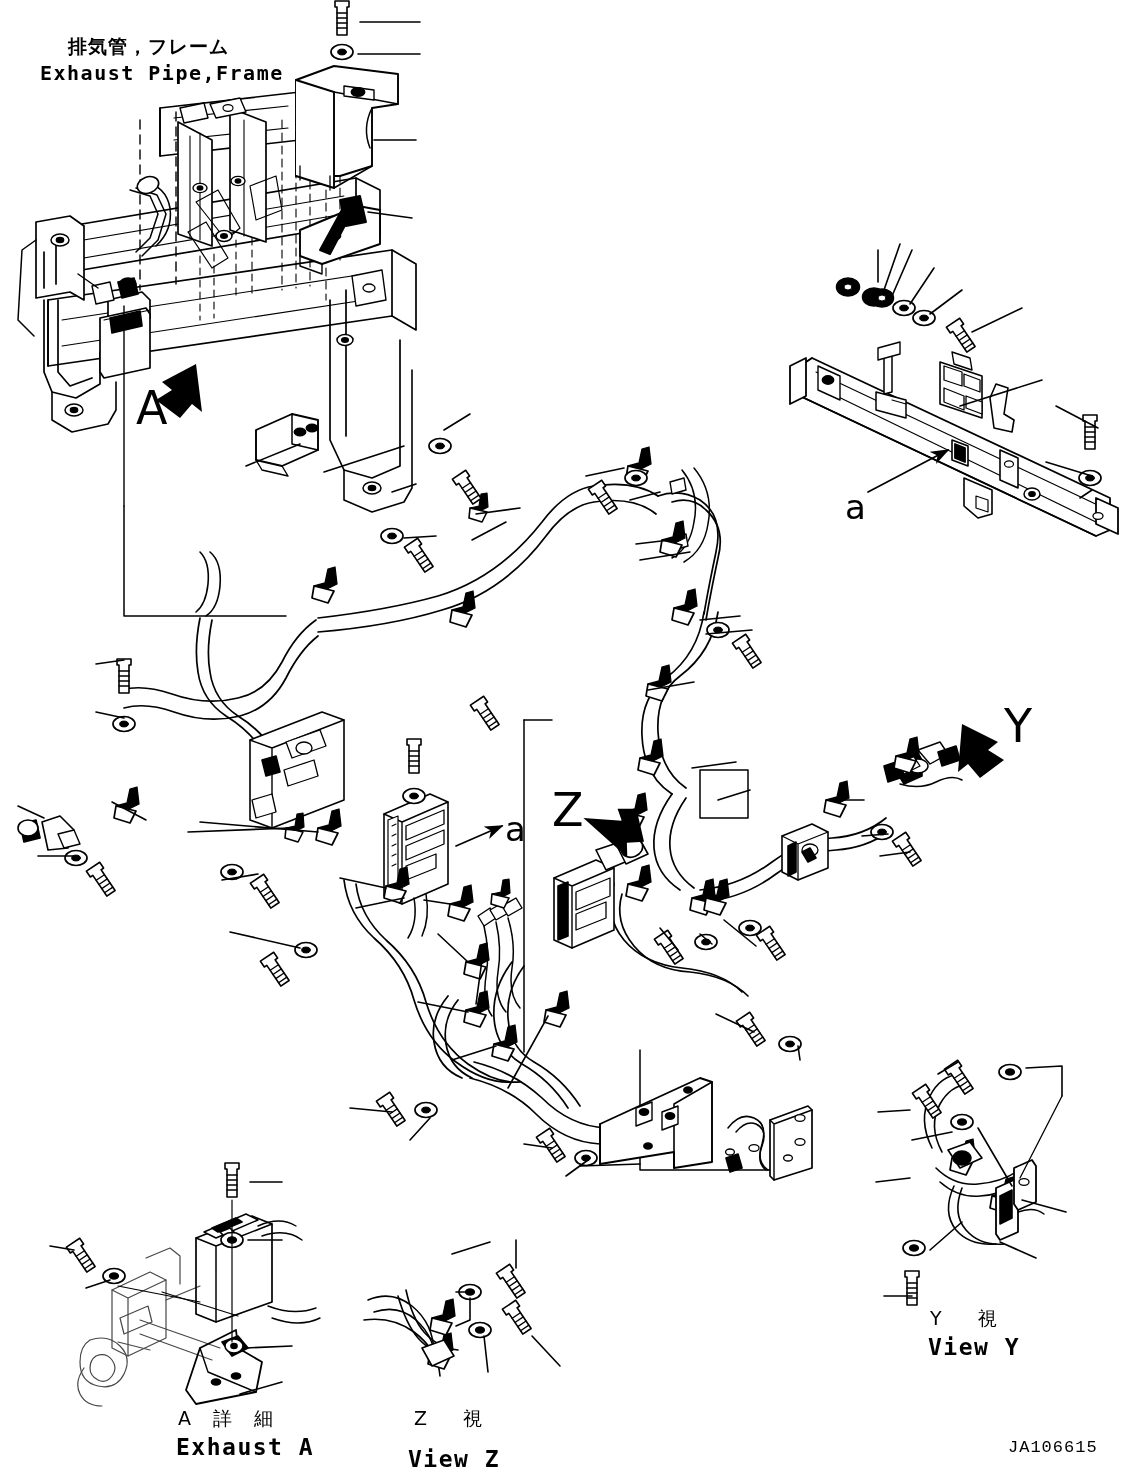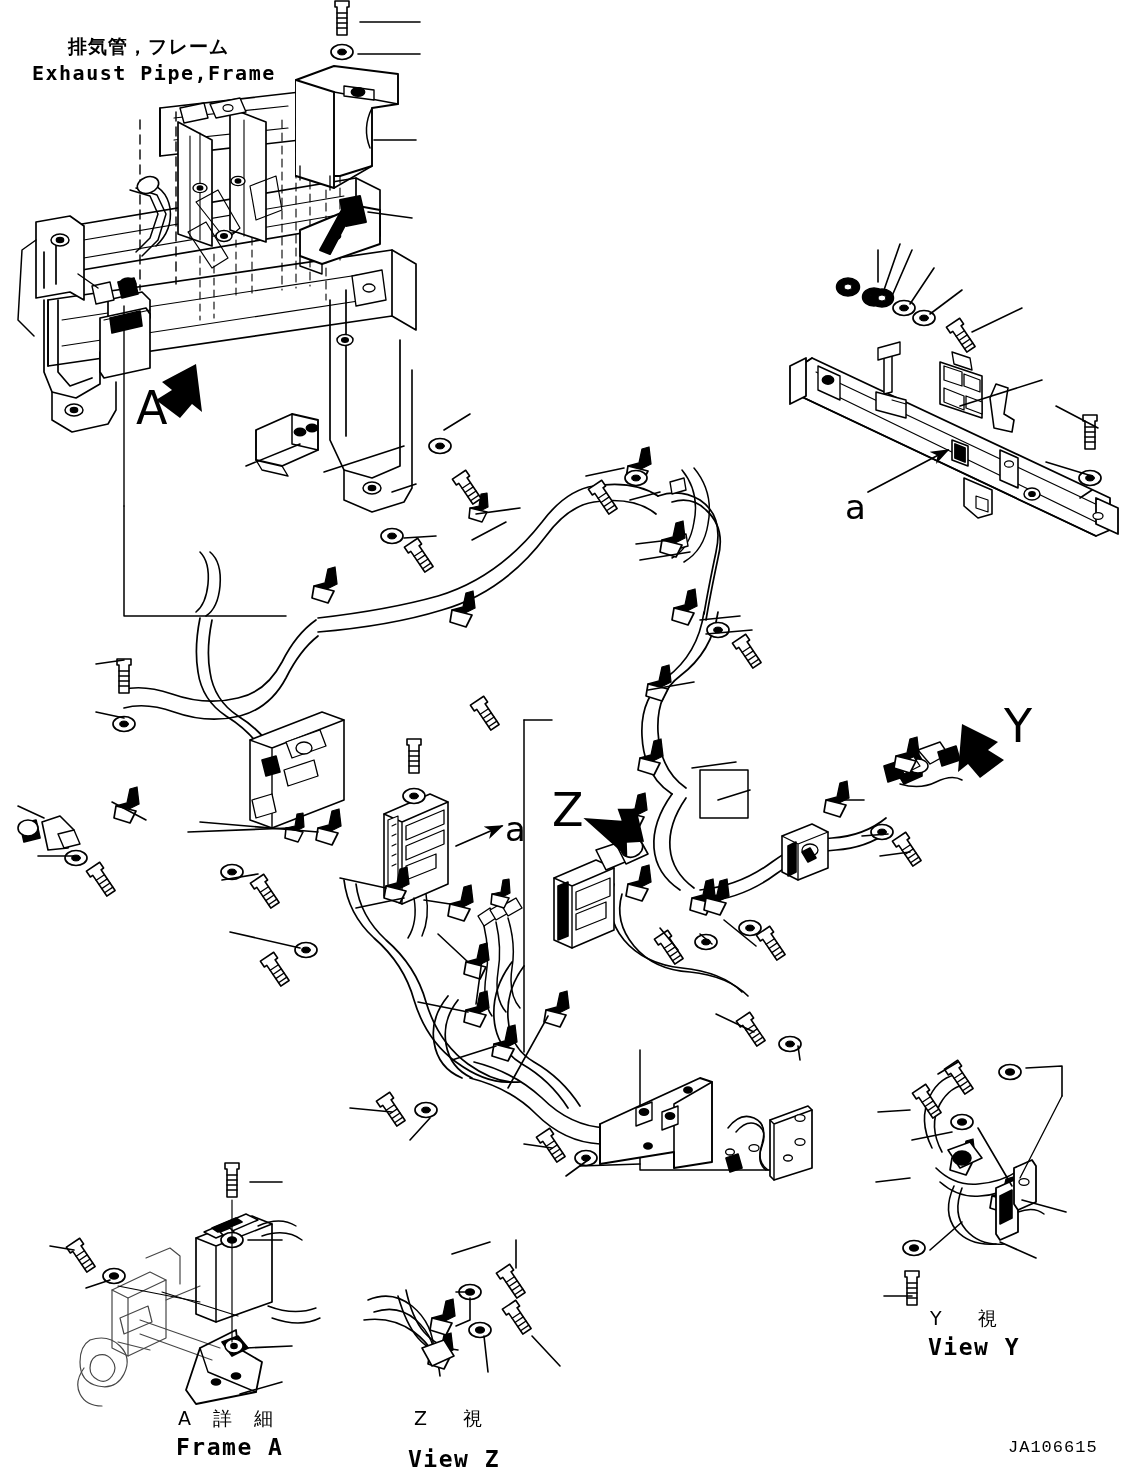--- a/index.html
+++ b/index.html
@@ -8,21 +8,21 @@
   #sheet{
     position:relative;
     width:1145px;height:1477px;
     background:#fff;
     overflow:hidden;
     border-radius:32px;
   }
   #sheet svg{position:absolute;left:0;top:0;width:1145px;height:1477px;}
   .txt{position:absolute;color:#000;white-space:pre;line-height:1.15;}
   .ttl-jp{font-family:"DejaVu Sans","Liberation Sans",sans-serif;font-size:19px;font-weight:bold;letter-spacing:1px;}
-  .ttl-en{font-family:"DejaVu Sans Mono","Liberation Mono",monospace;font-size:20px;font-weight:bold;letter-spacing:1.5px;}
+  .ttl-en{font-family:"DejaVu Sans Mono","Liberation Mono",monospace;font-size:20px;font-weight:bold;letter-spacing:1.5px;margin-left:8px;}
   .view-jp{font-family:"DejaVu Sans","Liberation Sans",sans-serif;font-size:19px;font-weight:normal;letter-spacing:8px;}
   .view-en{font-family:"DejaVu Sans Mono","Liberation Mono",monospace;font-size:23px;font-weight:bold;letter-spacing:1.5px;}
   .bigmark{font-family:"DejaVu Sans","Liberation Sans",sans-serif;font-size:46px;font-weight:400;}
   .smallmark{font-family:"DejaVu Sans","Liberation Sans",sans-serif;font-size:34px;font-weight:400;}
   .drawno{font-family:Liberation Mono, monospace;font-size:17px;letter-spacing:1px;}
 </style>
 </head>
 <body>
 
 <div id="sheet">
@@ -30,21 +30,21 @@
 <div class="txt ttl-jp" style="left:68px;top:36px;">排気管，フレーム</div>
 <div class="txt ttl-en" style="left:32px;top:62px;">Exhaust Pipe,Frame</div>
 
 <div class="txt bigmark" style="left:136px;top:382px;">A</div>
 <div class="txt bigmark" style="left:1004px;top:700px;">Y</div>
 <div class="txt bigmark" style="left:552px;top:784px;">Z</div>
 <div class="txt smallmark" style="left:845px;top:488px;">a</div>
 <div class="txt smallmark" style="left:505px;top:810px;">a</div>
 
 <div class="txt view-jp" style="left:178px;top:1408px;text-align:right;">A 詳 細</div>
-<div class="txt view-en" style="left:176px;top:1434px;">Frame A</div>
+<div class="txt view-en" style="left:176px;top:1434px;">Exhaust A</div>
 
 <div class="txt view-jp" style="left:414px;top:1408px;">Z  視</div>
 <div class="txt view-en" style="left:408px;top:1434px;margin-top:12px;">View Z</div>
 
 <div class="txt view-jp" style="left:930px;top:1308px;">Y  視</div>
 <div class="txt view-en" style="left:928px;top:1334px;">View Y</div>
 
 <div class="txt drawno" style="left:1008px;top:1438px;">JA106615</div>
 
 <svg viewBox="0 0 1145 1477" xmlns="http://www.w3.org/2000/svg">

